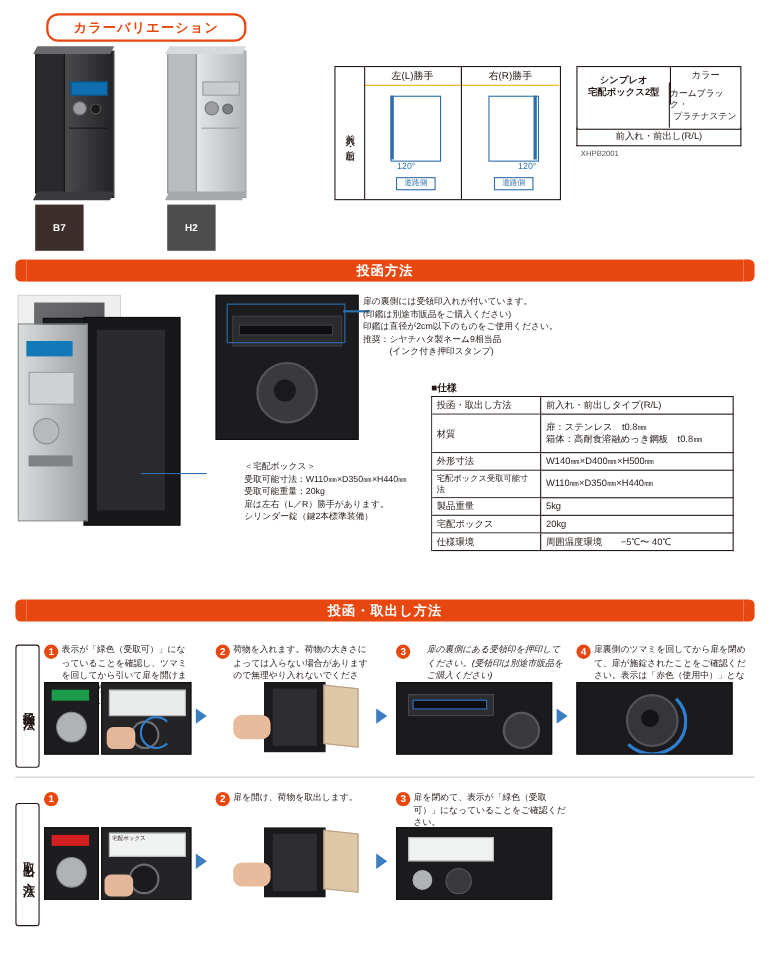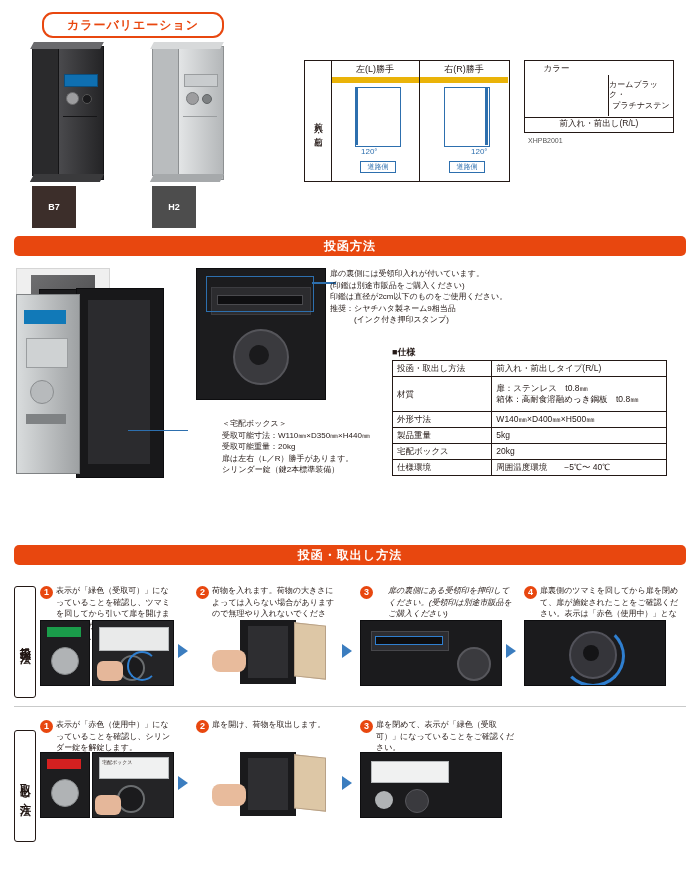--- a/index.html
+++ b/index.html
@@ -22,21 +22,21 @@
     font-size:12px;letter-spacing:1px;background:#fff;}
 
   
   .cv-wrap{position:absolute;}
   .badge{position:absolute;text-align:center;}
   .badge .tag{color:#fff;font-size:9px;font-weight:bold;padding:16px 0;width:44px;}
   .badge .nm{font-size:8px;margin-top:16px;color:#231815;}
 
   
   .dirbox{position:absolute;border:1px solid #231815;background:#fff;}
-  .dirbox .hdr{position:absolute;border-bottom:6px solid #eab308;text-align:center;
+  .dirbox .hdr{position:absolute;border-bottom:1px solid #eab308;text-align:center;
     font-size:9px;line-height:16px;height:16px;}
   .vsep{position:absolute;background:#231815;}
   .vlabel{position:absolute;writing-mode:vertical-rl;text-orientation:upright;
     font-size:9px;letter-spacing:1px;display:flex;align-items:center;justify-content:center;}
 
   .doorrect{position:absolute;border:1px solid #2d6fae;background:#fff;}
   .roadlbl{position:absolute;border:1px solid #2d6fae;color:#2d6fae;font-size:7px;
     text-align:center;line-height:10px;height:10px;width:34px;}
   .ang{position:absolute;color:#2d6fae;font-size:8px;}
 
@@ -128,20 +128,24 @@
     <div class="roadlbl" style="left:55px;top:100px;">道路側</div>
 
     <div class="doorrect" style="left:139px;top:26px;width:44px;height:58px;"></div>
     <div style="position:absolute;left:180px;top:26px;width:3px;height:58px;background:#2d6fae;"></div>
     <div class="ang" style="left:166px;top:86px;">120°</div>
     <div class="roadlbl" style="left:144px;top:100px;">道路側</div>
   </div>
 
   <div class="mtable" style="left:524px;top:60px;width:148px;height:56px;">
     <div class="r">
+      <div class="c" style="width:84px;height:34px;flex-direction:column;font-weight:bold;">
+        <span>シンプレオ</span>
+        <span>宅配ボックス2型</span>
+      </div>
       <div class="c" style="width:63px;height:14px;align-self:flex-start;">カラー</div>
     </div>
   </div>
 
   <div style="position:absolute;left:608px;top:75px;width:64px;height:41px;border-left:1px solid #231815;
               display:flex;flex-direction:column;align-items:center;justify-content:center;font-size:8px;line-height:1.3;">
     <span>カームブラック・</span>
     <span>プラチナステン</span>
   </div>
   <div style="position:absolute;left:524px;top:116px;width:148px;height:16px;border:1px solid #231815;border-top:none;
@@ -211,20 +215,24 @@
     <div class="row">
       <div class="k" style="height:30px;">材質</div>
       <div class="v" style="height:30px;white-space:pre-line;">扉：ステンレス　t0.8㎜
 箱体：高耐食溶融めっき鋼板　t0.8㎜</div>
     </div>
     <div class="row">
       <div class="k">外形寸法</div>
       <div class="v">W140㎜×D400㎜×H500㎜</div>
     </div>
     <div class="row">
+      <div class="k" style="font-size:7.5px;">宅配ボックス受取可能寸法</div>
+      <div class="v">W110㎜×D350㎜×H440㎜</div>
+    </div>
+    <div class="row">
       <div class="k">製品重量</div>
       <div class="v">5kg</div>
     </div>
     <div class="row">
       <div class="k">宅配ボックス</div>
       <div class="v">20kg</div>
     </div>
     <div class="row">
       <div class="k">仕様環境</div>
       <div class="v">周囲温度環境　　−5℃〜 40℃</div>
@@ -280,21 +288,20 @@
     <div style="position:absolute;left:44px;top:10px;width:44px;height:44px;border-radius:50%;background:#35353a;border:2px solid #52525a;"></div>
     <div style="position:absolute;left:58px;top:24px;width:16px;height:16px;border-radius:50%;background:#141416;"></div>
     <div style="position:absolute;left:36px;top:4px;width:58px;height:56px;border:3px solid #2f7fd0;border-radius:50%;border-top-color:transparent;border-left-color:transparent;"></div>
   </div>
 
   <div class="hr" style="left:14px;top:706px;width:672px;"></div>
 
   <div class="sidetab" style="left:14px;top:730px;width:20px;height:110px;">取出し方法</div>
 
   <div class="numcircle" style="left:40px;top:720px;">1</div>
-  <div class="txt small" style="left:56px;top:719px;width:116px;">表示が「赤色（使用中）」になっていることを確認し、シリンダー錠を解錠します。</div>
   <div class="photo" style="left:40px;top:752px;width:48px;height:64px;background:#1d1d1f;border:1px solid #0e0e10;">
     <div style="position:absolute;left:6px;top:6px;width:34px;height:10px;background:#d42020;"></div>
     <div style="position:absolute;left:10px;top:26px;width:26px;height:26px;border-radius:50%;background:#b0b3b5;border:1px solid #85888a;"></div>
   </div>
   <div class="photo" style="left:92px;top:752px;width:80px;height:64px;background:#242426;border:1px solid #0e0e10;">
     <div style="position:absolute;left:6px;top:4px;width:68px;height:20px;background:#f0f1f1;border:1px solid #b5b8ba;"></div>
     <div style="position:absolute;left:9px;top:6px;font-size:5px;color:#231815;">宅配ボックス</div>
     <div style="position:absolute;left:24px;top:32px;width:24px;height:24px;border-radius:50%;background:#1b1b1d;border:2px solid #6a6d6f;"></div>
     <div style="position:absolute;left:2px;top:42px;width:26px;height:20px;background:#e5b79a;border-radius:6px;"></div>
   </div>

